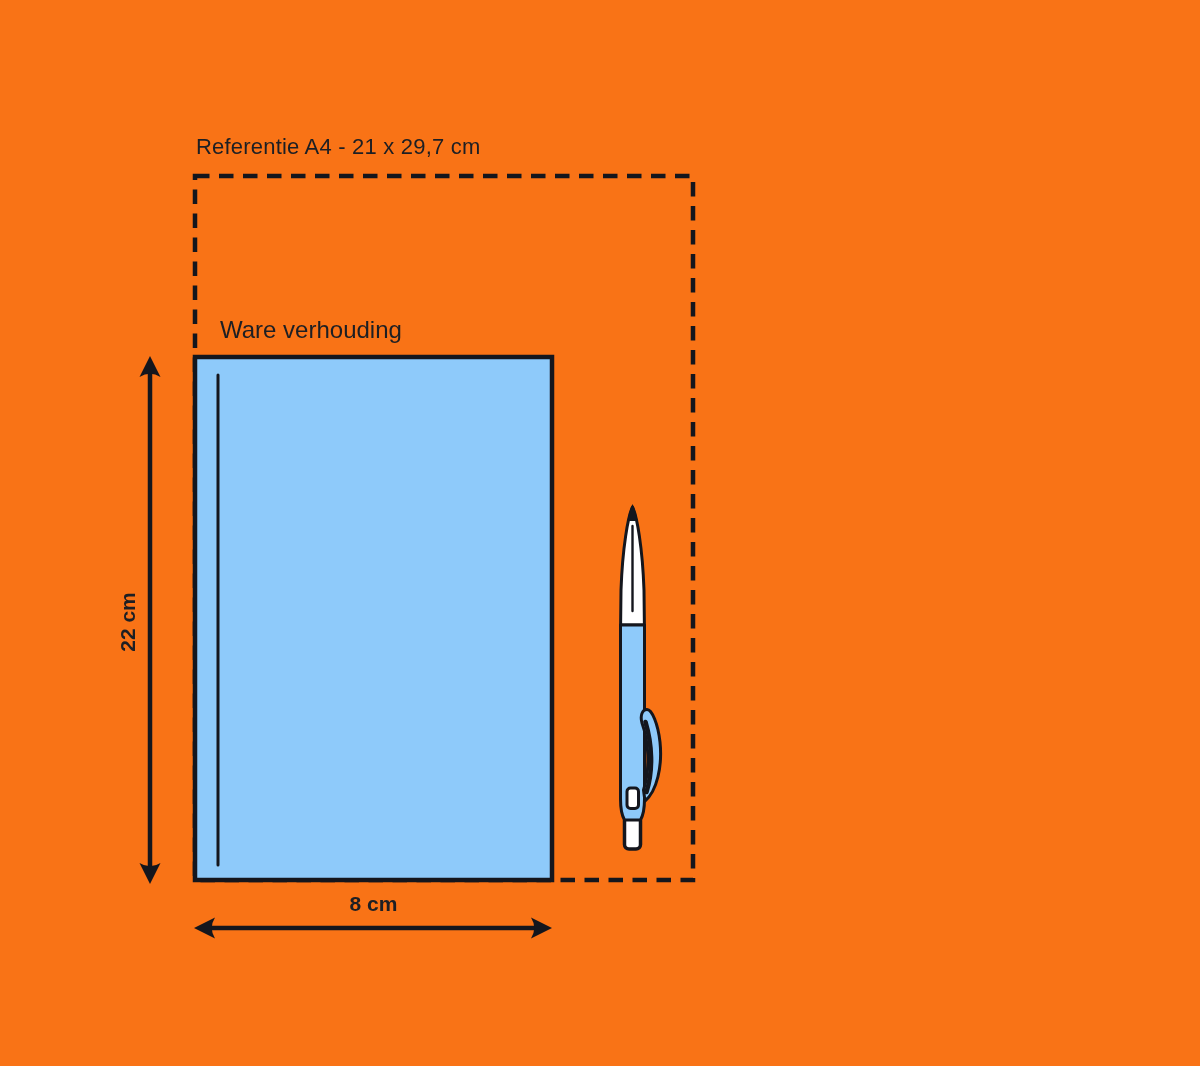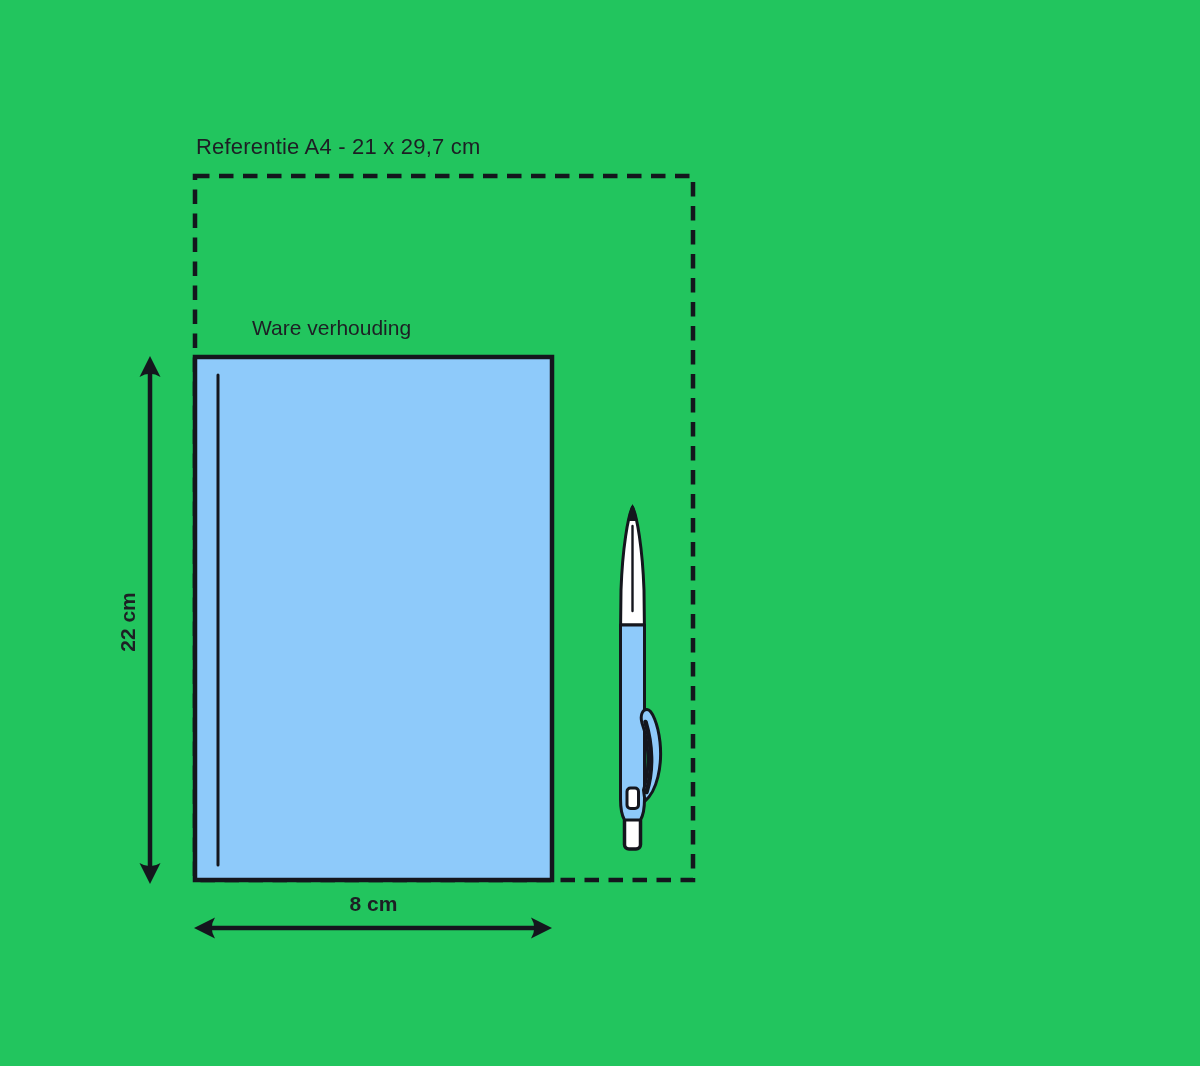--- a/index.html
+++ b/index.html
@@ -4,21 +4,21 @@
 <style>
   html, body {
     margin: 0;
     padding: 0;
     background: #ffffff;
   }
   .canvas {
     position: relative;
     width: 1200px;
     height: 1066px;
-    background: #22c55e;
+    background: #f97316;
     font-family: "Liberation Sans", "DejaVu Sans", sans-serif;
     color: #1d1f24;
     overflow: hidden;
   }
   .drawing {
     position: absolute;
     left: 0;
     top: 0;
   }
   .label {
@@ -28,22 +28,21 @@
   }
   .title-label {
     left: 196px;
     top: 134px;
     font-size: 22px;
     letter-spacing: 0.2px;
   }
   .ratio-label {
     left: 220px;
     top: 316px;
-    font-size: 21px;
-    margin-left: 32px;
+    font-size: 24px;
   }
   .dim-label {
     font-weight: 700;
     font-size: 21px;
   }
   .height-label {
     left: 86px;
     top: 600px;
     width: 84px;
     height: 44px;

